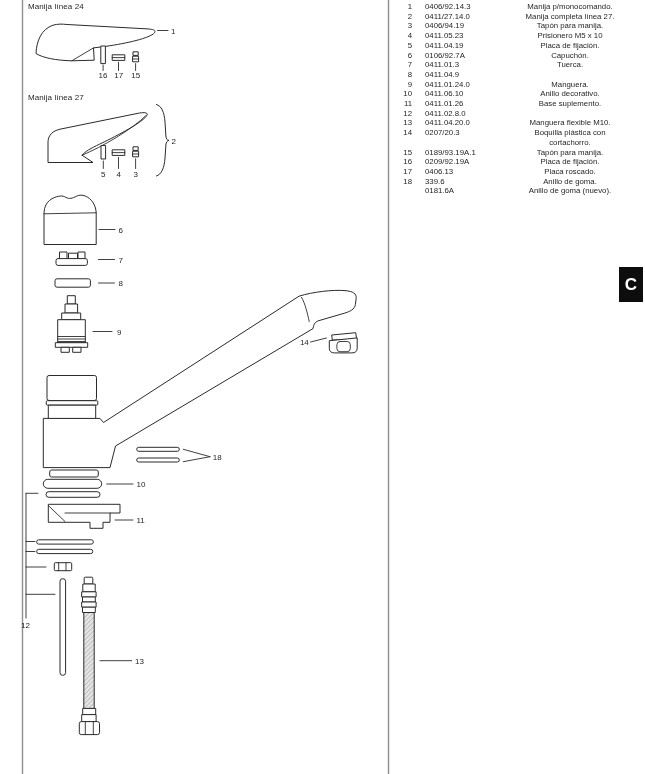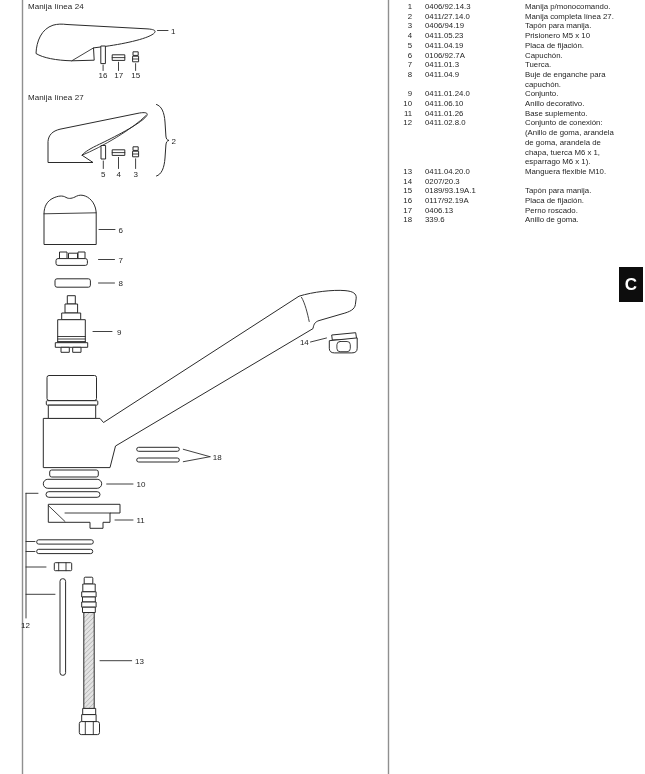--- a/index.html
+++ b/index.html
@@ -8,22 +8,22 @@
   svg.diagram{position:absolute;left:0;top:0;}
   svg .shp{fill:#ffffff;stroke:#2b2b2b;stroke-width:1;stroke-linejoin:round;}
   svg .ln{fill:none;stroke:#2b2b2b;stroke-width:1;stroke-linecap:round;stroke-linejoin:round;}
   svg .thin{stroke-width:0.9;}
   svg .marginline{stroke:#8f8f8f;stroke-width:1.4;}
   svg text{font-family:"Liberation Sans","DejaVu Sans",sans-serif;font-size:8px;fill:#1f1f1f;}
   svg text.hdg{font-size:8px;letter-spacing:0.1px;}
   .parts-table{position:absolute;left:399px;top:2px;width:242px;}
   .prow{display:flex;align-items:flex-start;}
   .pnum{flex:none;width:13px;text-align:right;}
-  .pcode{flex:none;margin-left:13px;width:100px;}
-  .pdesc{flex:none;width:114px;white-space:pre-line;}
+  .pcode{flex:none;margin-left:13px;width:88px;}
+  .pdesc{flex:none;width:114px;white-space:pre-line;text-align:center;}
   .pnum,.pcode,.pdesc{font-size:7.8px;line-height:9.7px;color:#1f1f1f;}
   .section-tab{position:absolute;left:619px;top:267px;width:24px;height:35px;background:#0d0d0d;
                color:#ffffff;display:flex;align-items:center;justify-content:center;
                font-weight:bold;font-size:17px;}
 </style>
 </head>
 <body>
 
 <div class="page">
 
@@ -243,75 +243,75 @@
         <div class="pdesc">Capuchón.</div>
       </div>
       <div class="prow">
         <div class="pnum">7</div>
         <div class="pcode">0411.01.3</div>
         <div class="pdesc">Tuerca.</div>
       </div>
       <div class="prow">
         <div class="pnum">8</div>
         <div class="pcode">0411.04.9</div>
-        <div class="pdesc">Buje de enganche para
-capuchón.</div>
       </div>
       <div class="prow">
         <div class="pnum">9</div>
         <div class="pcode">0411.01.24.0</div>
-        <div class="pdesc">Conjunto.</div>
+        <div class="pdesc">Manguera.</div>
       </div>
       <div class="prow">
         <div class="pnum">10</div>
         <div class="pcode">0411.06.10</div>
         <div class="pdesc">Anillo decorativo.</div>
       </div>
       <div class="prow">
         <div class="pnum">11</div>
         <div class="pcode">0411.01.26</div>
         <div class="pdesc">Base suplemento.</div>
       </div>
       <div class="prow">
         <div class="pnum">12</div>
         <div class="pcode">0411.02.8.0</div>
-        <div class="pdesc">Conjunto de conexión:
-(Anillo de goma, arandela
-de goma, arandela de
-chapa, tuerca M6 x 1,
-esparrago M6 x 1).</div>
       </div>
       <div class="prow">
         <div class="pnum">13</div>
         <div class="pcode">0411.04.20.0</div>
         <div class="pdesc">Manguera flexible M10.</div>
       </div>
       <div class="prow">
         <div class="pnum">14</div>
         <div class="pcode">0207/20.3</div>
+        <div class="pdesc">Boquilla plástica con
+cortachorro.</div>
       </div>
       <div class="prow">
         <div class="pnum">15</div>
         <div class="pcode">0189/93.19A.1</div>
         <div class="pdesc">Tapón para manija.</div>
       </div>
       <div class="prow">
         <div class="pnum">16</div>
-        <div class="pcode">0117/92.19A</div>
+        <div class="pcode">0209/92.19A</div>
         <div class="pdesc">Placa de fijación.</div>
       </div>
       <div class="prow">
         <div class="pnum">17</div>
         <div class="pcode">0406.13</div>
-        <div class="pdesc">Perno roscado.</div>
+        <div class="pdesc">Placa roscado.</div>
       </div>
       <div class="prow">
         <div class="pnum">18</div>
         <div class="pcode">339.6</div>
         <div class="pdesc">Anillo de goma.</div>
       </div>
+      <div class="prow">
+        <div class="pnum"></div>
+        <div class="pcode">0181.6A</div>
+        <div class="pdesc">Anillo de goma (nuevo).</div>
+      </div>
     </div>
 
   <div class="section-tab">
     <span>C</span>
   </div>
 
 </div>
 
 </body></html>

